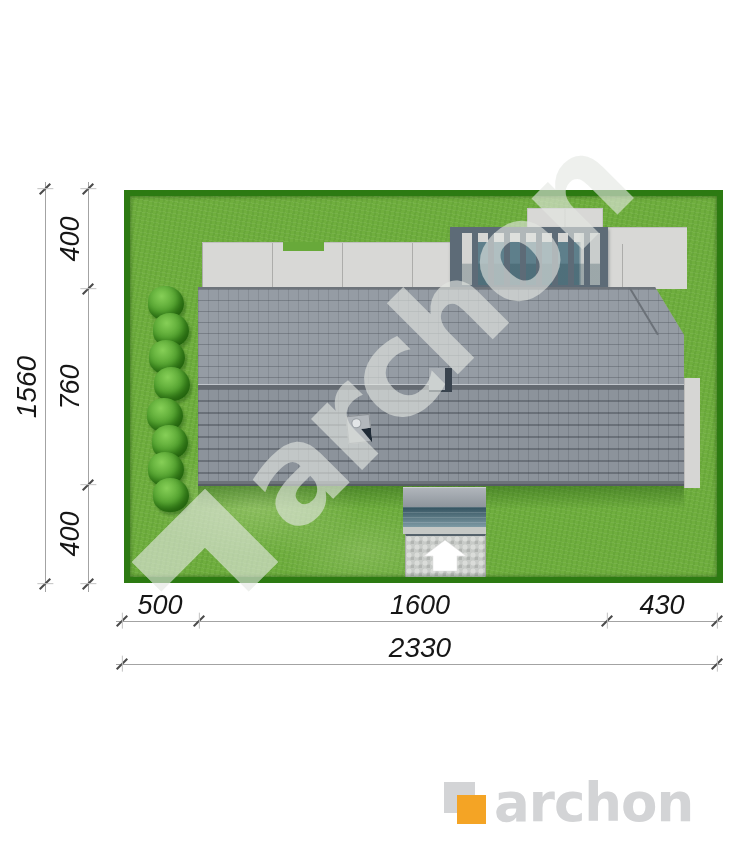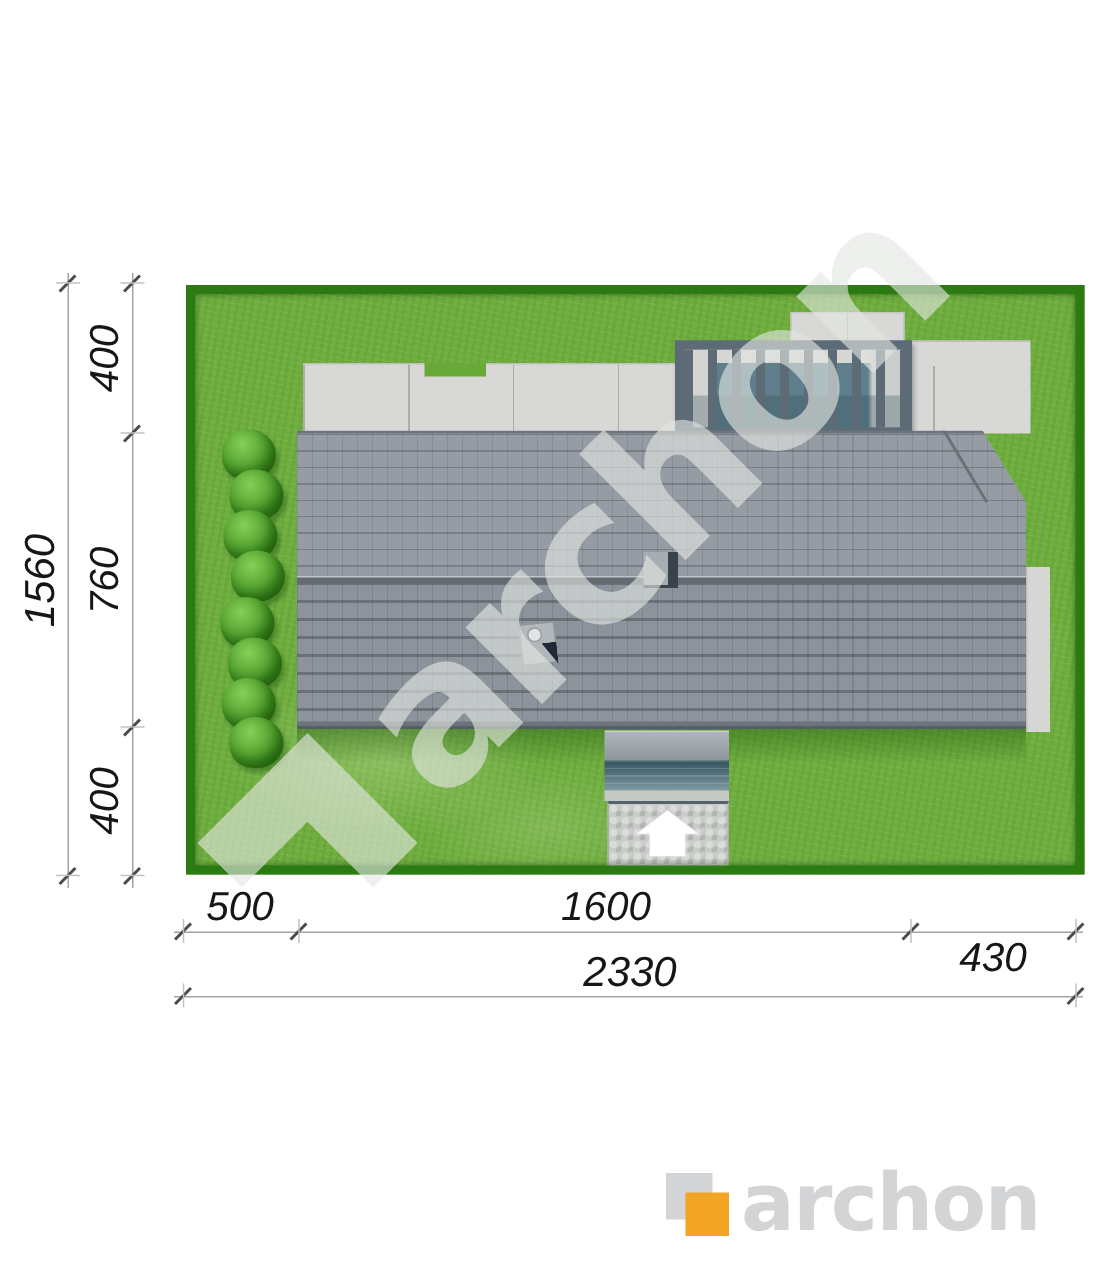--- a/index.html
+++ b/index.html
@@ -204,21 +204,21 @@
 
   <div class="dimline" style="left:116px;top:621px;width:606px;height:1px;"></div>
   <div class="dimline" style="left:116px;top:664px;width:606px;height:1px;"></div>
   <span class="tick" style="left:122px;top:621px;"></span>
   <span class="tick" style="left:199px;top:621px;"></span>
   <span class="tick" style="left:607px;top:621px;"></span>
   <span class="tick" style="left:717px;top:621px;"></span>
   <span class="tick" style="left:122px;top:664px;"></span>
   <span class="tick" style="left:717px;top:664px;"></span>
   <span class="dimlabel" style="left:160px;top:605px;">500</span>
-  <span class="dimlabel" style="left:404px;top:605px;">1600</span>
-  <span class="dimlabel" style="left:662px;top:639px;font-style:italic;">430</span>
+  <span class="dimlabel" style="left:420px;top:605px;">1600</span>
+  <span class="dimlabel" style="left:662px;top:605px;font-style:italic;">430</span>
   <span class="dimlabel total" style="left:420px;top:648px;">2330</span>
 
   <div class="logo-gray-sq"></div>
   <div class="logo-orange-sq"></div>
   <div class="logo-text">archon</div>
 
 </div>
 
 </body></html>

